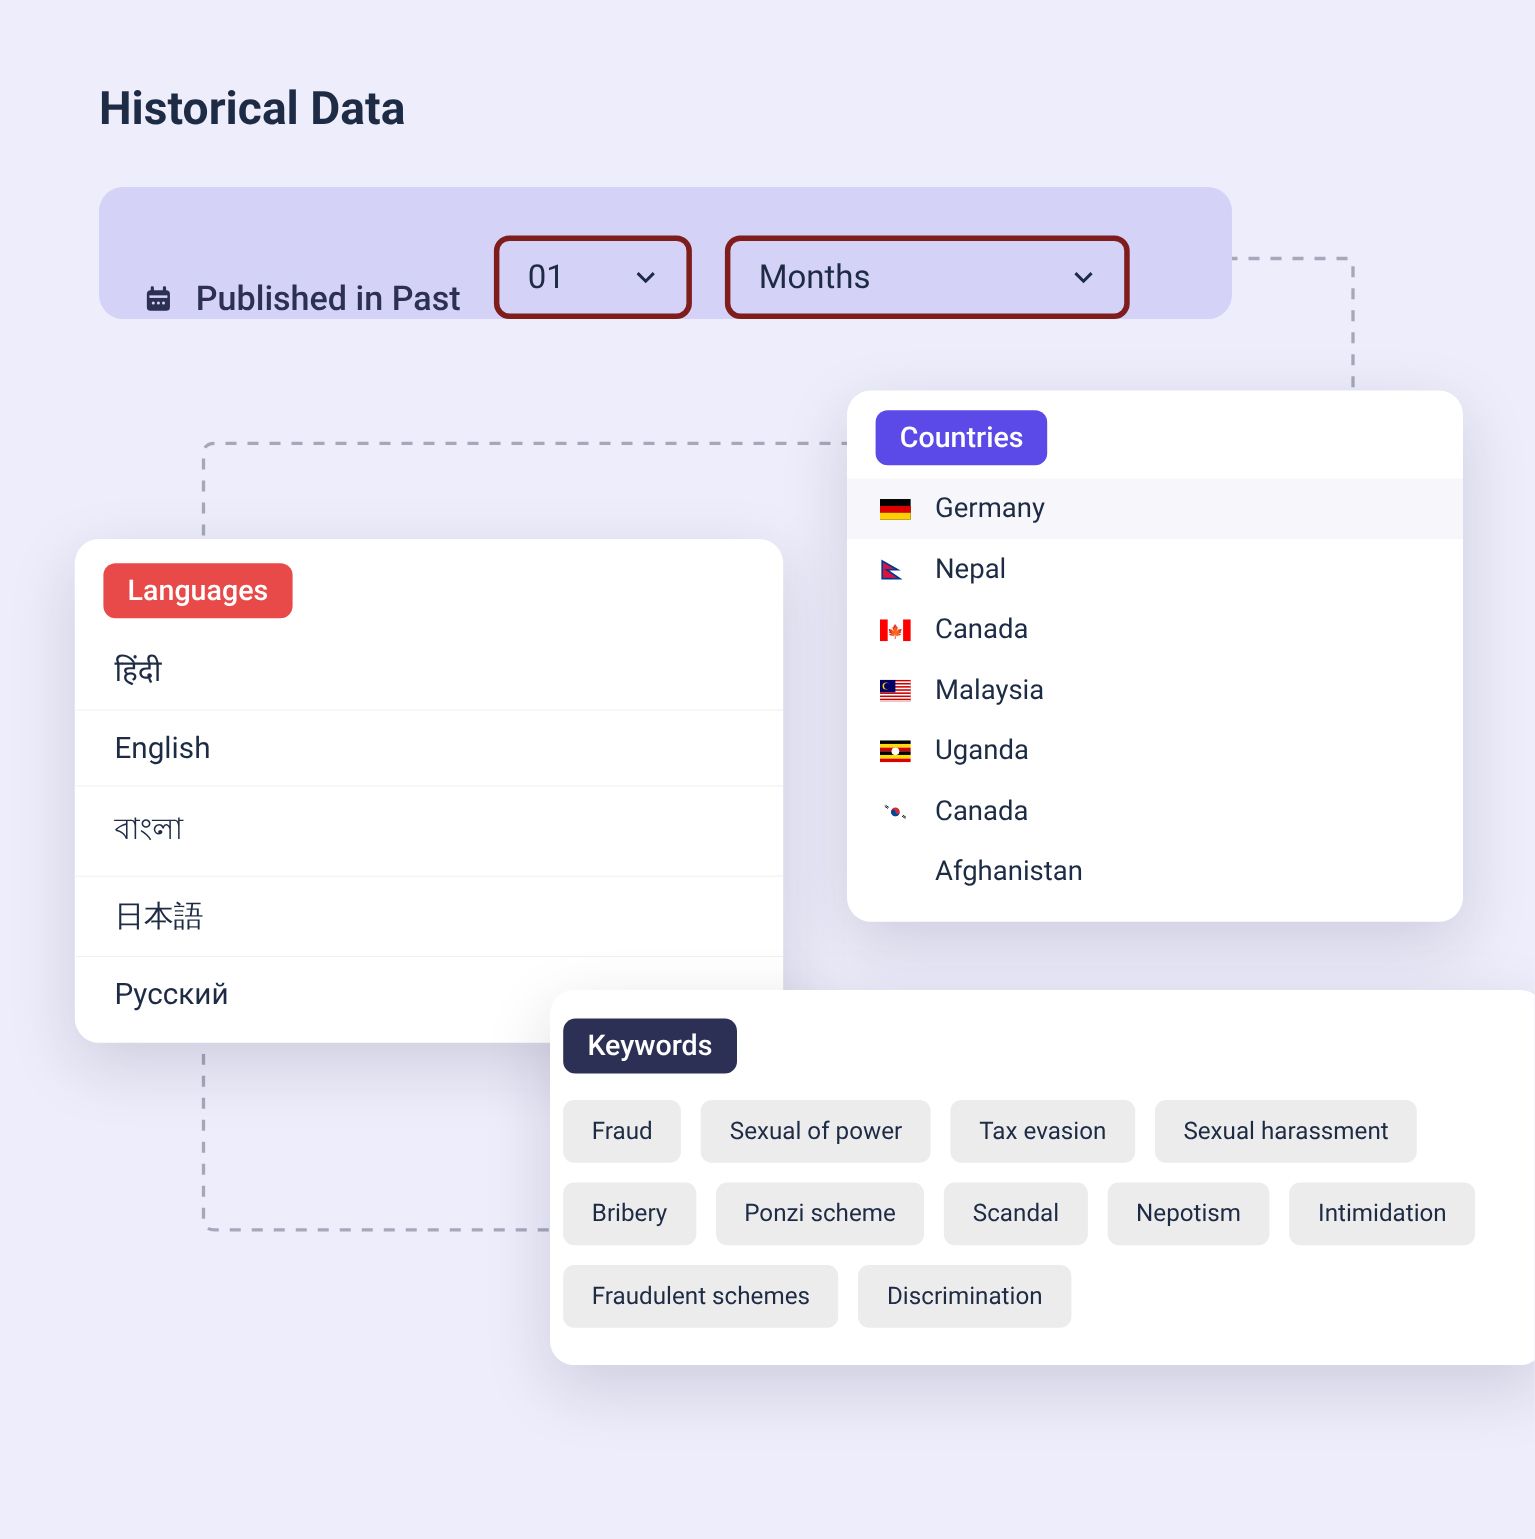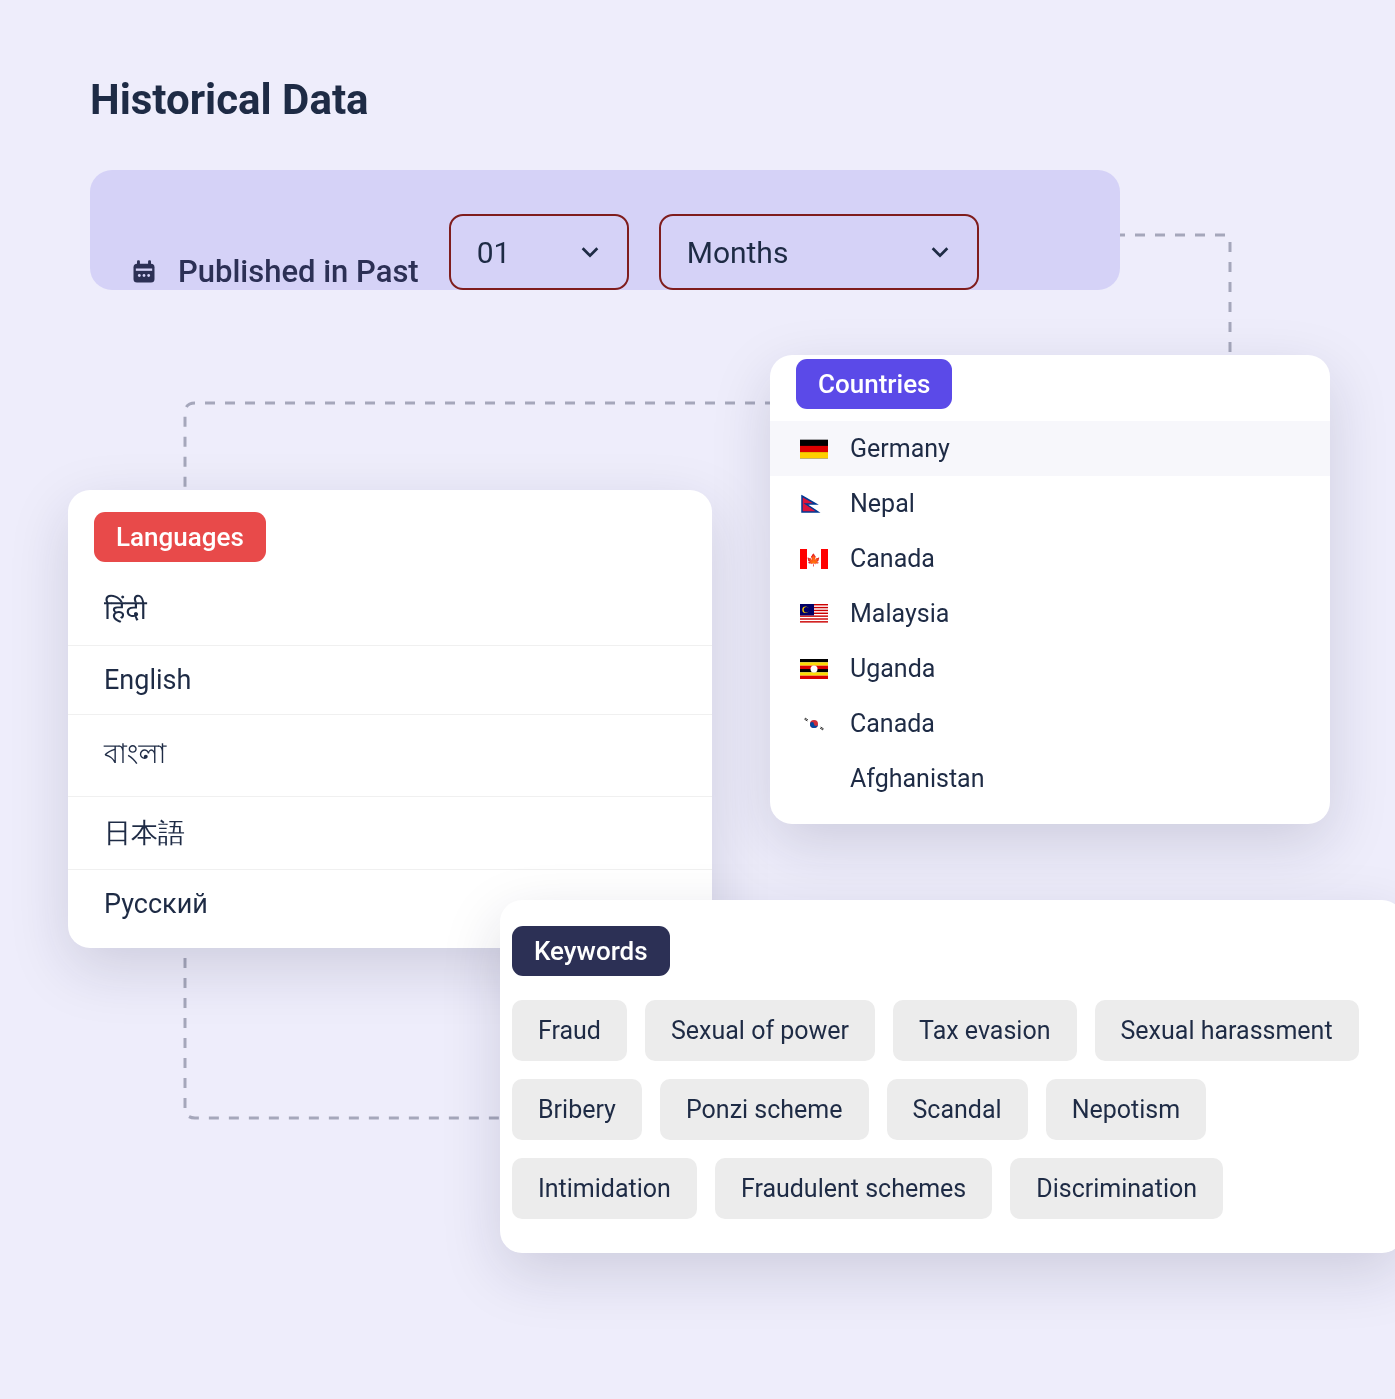--- a/index.html
+++ b/index.html
@@ -40,34 +40,34 @@
       color: #2c3055;
       width: 28px;
       height: 28px;
     }
     .filter-label {
       font-size: 31px;
       font-weight: 500;
       color: #2c3055;
     }
     .select-box {
-      border: 2px solid #7f1d1d;
+      border: 5px solid #7f1d1d;
       border-radius: 14px;
       height: 76px;
       display: flex;
       align-items: center;
       justify-content: space-between;
       padding: 0 26px;
       cursor: pointer;
       font-size: 30px;
       color: #1e2b45;
       gap: 28px;
     }
     .select-number { width: 180px; }
-    .select-unit { width: 320px; }
+    .select-unit { width: 368px; }
     .chevron {
       width: 22px;
       height: 22px;
       stroke: #1e2b45;
       stroke-width: 3;
       fill: none;
     }
     .card {
       position: absolute;
       background: #fff;
@@ -92,21 +92,21 @@
       font-size: 27px;
       color: #1e2b45;
       padding: 18px 36px;
       border-bottom: 1px solid #f0f0f0;
       cursor: pointer;
     }
     .lang-item:last-child { border-bottom: none; padding-bottom: 28px; }
     .lang-item.selected { background: #f7f7fb; }
     
     .countries-card { top: 355px; left: 770px; width: 560px; padding-bottom: 18px; }
-    .countries-header { padding: 4px 26px 12px 26px; }
+    .countries-header { padding: 18px 26px 12px 26px; }
     .country-item {
       display: flex;
       align-items: center;
       gap: 22px;
       font-size: 25px;
       color: #1e2b45;
       padding: 13px 30px;
       cursor: pointer;
     }
     .country-item.selected { background: #f7f7fb; }
@@ -124,21 +124,21 @@
     .keywords-header { margin-bottom: 24px; }
     .keyword-chips {
       display: flex;
       flex-wrap: wrap;
       gap: 18px;
     }
     .chip {
       background: #ececec;
       border-radius: 10px;
       padding: 16px 26px;
-      font-size: 25px;
+      font-size: 22px;
       color: #1e2b45;
       cursor: pointer;
     }
     
     .connector {
       position: absolute;
       z-index: -1;
     }
   </style>
 </head>

